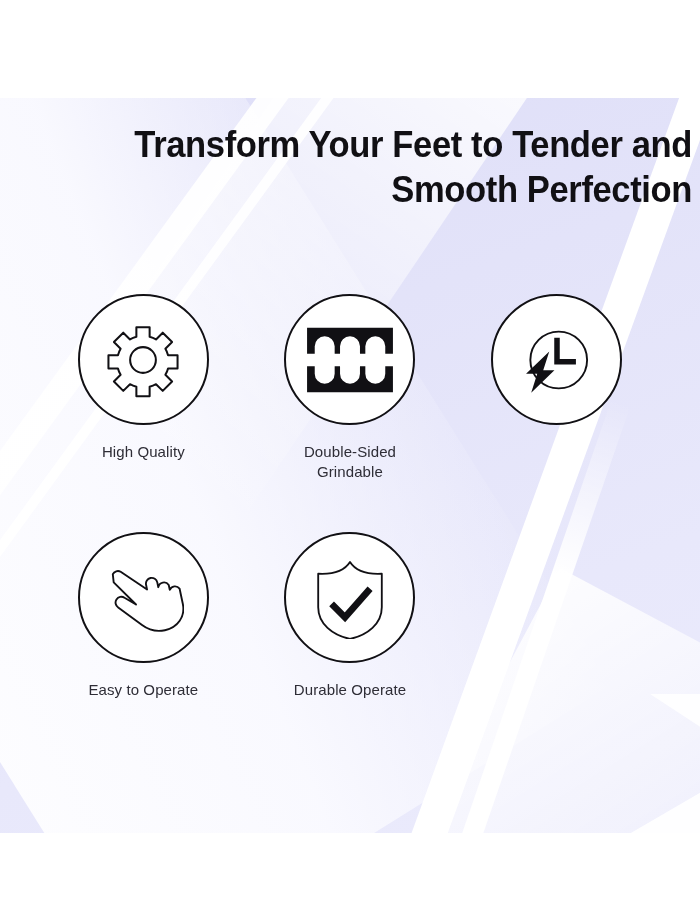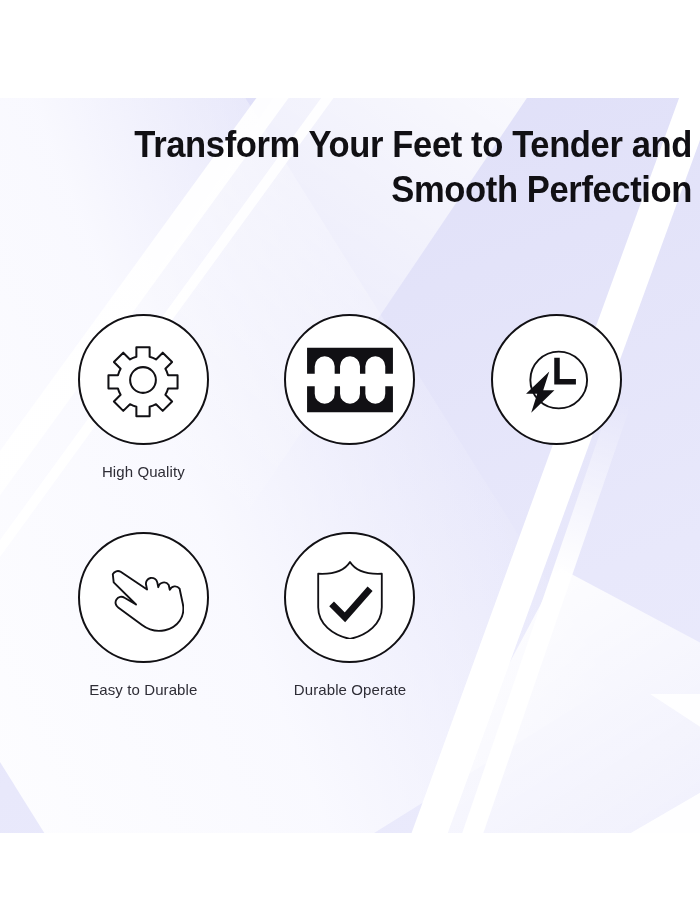--- a/index.html
+++ b/index.html
@@ -127,21 +127,21 @@
     letter-spacing: -0.4px;
     color: #111014;
     transform: scaleX(0.96);
     transform-origin: right center;
   }
 
   
   .grid {
     position: absolute;
     left: 40px;
-    top: 314px;
+    top: 294px;
     width: 620px;
     display: grid;
     grid-template-columns: repeat(3, 1fr);
     row-gap: 12px;
   }
   .cell {
     display: flex;
     flex-direction: column;
     align-items: center;
   }
@@ -207,20 +207,22 @@
 
     <div class="cell">
       <div class="badge">
         <svg width="92" height="74" viewBox="0 0 120 96">
 
           <path d="M4 6 h112 v34 h-112 z M14 40 v-10 a13 13 0 0 1 13-13 a13 13 0 0 1 13 13 v10 z M47 40 v-10 a13 13 0 0 1 13-13 a13 13 0 0 1 13 13 v10 z M80 40 v-10 a13 13 0 0 1 13-13 a13 13 0 0 1 13 13 v10 z" fill="#111014" fill-rule="evenodd"></path>
 
           <path d="M4 56 h112 v34 h-112 z M14 56 v10 a13 13 0 0 0 13 13 a13 13 0 0 0 13-13 v-10 z M47 56 v10 a13 13 0 0 0 13 13 a13 13 0 0 0 13-13 v-10 z M80 56 v10 a13 13 0 0 0 13 13 a13 13 0 0 0 13-13 v-10 z" fill="#111014" fill-rule="evenodd"></path>
         </svg>
       </div>
+      <div class="cell-label">Double-Sided
+Grindable</div>
     </div>
 
     <div class="cell">
       <div class="badge">
         <svg width="86" height="86" viewBox="0 0 100 100">
           <circle cx="52" cy="50" r="33" fill="none" stroke="#111014" stroke-width="2.2"></circle>
           <path d="M50 24 v28 h22" fill="none" stroke="#111014" stroke-width="6.4" stroke-linecap="butt"></path>
           <path d="M41 40 L14 66 h13 l-7 22 l27 -26 h-13 z" fill="#111014"></path>
         </svg>
       </div>
@@ -228,21 +230,21 @@
 
     <div class="row-gap"></div>
 
     <div class="cell row2">
       <div class="badge">
         <svg width="82" height="82" viewBox="0 0 100 100">
           <path d="M20 14 a7 7 0 0 1 10 -1 L57 41 l0 -6 a7 7 0 0 1 14 0 l0 6 a7 7 0 0 1 13 0 l0 6 a7 7 0 0 1 12 1
                    l0 19 c0 16 -12 27 -28 27 c-11 0 -19 -4 -26 -12 L18 55 a7 7 0 0 1 10 -10 l12 11 L19 24 z" fill="none" stroke="#111014" stroke-width="2.3" stroke-linejoin="round" stroke-linecap="round" transform="rotate(-12 50 50)"></path>
         </svg>
       </div>
-      <div class="cell-label">Easy to Durable</div>
+      <div class="cell-label">Easy to Operate</div>
     </div>
 
     <div class="cell row2">
       <div class="badge">
         <svg width="78" height="82" viewBox="0 0 92 98">
           <path d="M46 6 c 7 11 19 15 38 14 l0 40 c0 20 -17 33 -38 38 c-21 -5 -38 -18 -38 -38 l0 -40 c19 1 31 -3 38 -14 z" fill="none" stroke="#111014" stroke-width="2.2" stroke-linejoin="round"></path>
           <path d="M24 56 L40 72 L70 38" fill="none" stroke="#111014" stroke-width="8" stroke-linecap="butt" stroke-linejoin="miter"></path>
         </svg>
       </div>
       <div class="cell-label">Durable Operate</div>

